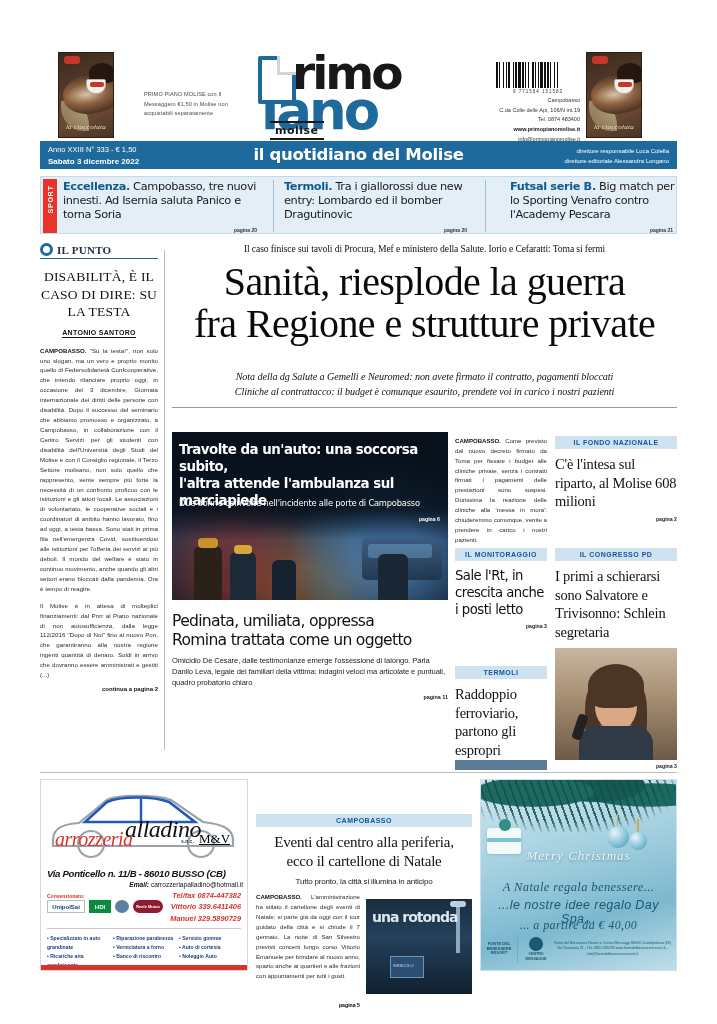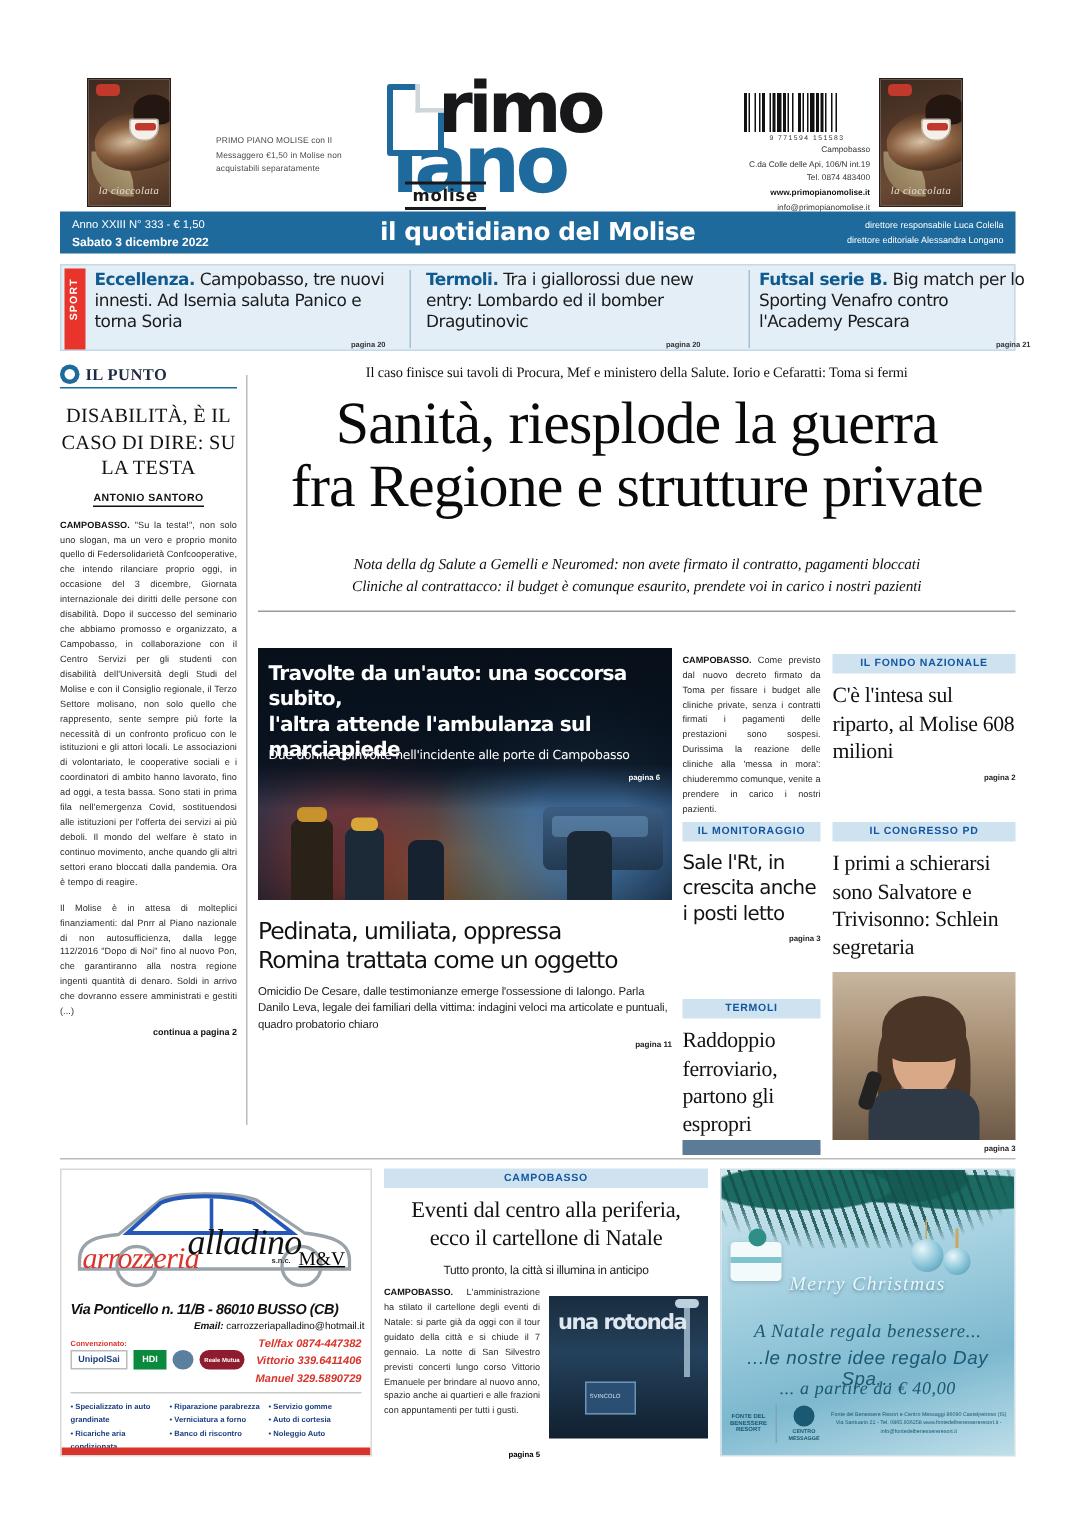--- a/index.html
+++ b/index.html
@@ -116,21 +116,21 @@
     position:absolute; left:2px; top:2px; width:14px; height:54px; background:#e8342a;
   }
   .sport-tag span {
     position:absolute; left:-17px; top:17px; width:48px;
     transform: rotate(-90deg); color:#fff; font-size:7px; font-weight:700; letter-spacing:.8px;
     text-align:center;
   }
   .sport-col { position:absolute; top:3px; width:196px; height:52px; }
   .sport-col.c1 { left:22px; }
   .sport-col.c2 { left:232px; border-left:1px solid #9fc2d8; padding-left:10px; }
-  .sport-col.c3 { left:458px; border-left:1px solid #9fc2d8; padding-left:6px; width:190px;}
+  .sport-col.c3 { left:444px; border-left:1px solid #9fc2d8; padding-left:24px; width:190px;}
   .sport-col .txt {
     font-family:"DejaVu Sans", sans-serif; font-size:11.3px; line-height:1.26;
     color:#1a1a1a; letter-spacing:-.35px;
   }
   .sport-col .txt b { color:#0f5b8f; }
   .sport-col .pg { position:absolute; right:2px; bottom:-1px; font-size:5px; font-weight:700; color:#333; }
 
   
   .leftcol { position:absolute; left:40px; top:243px; width:118px; height:520px; }
   .punto-head { display:flex; align-items:center; gap:4px; border-bottom:1.5px solid #1f6a9c; padding-bottom:2px;}
@@ -276,21 +276,21 @@
   .lg2 { width:22px; background:#0a8a3c; color:#fff;}
   .lg3 { width:14px; height:13px; border-radius:50%; background:#5b7f9e;}
   .lg4 { width:30px; background:#8e1b2e; color:#fff; border-radius:7px; font-size:4px;}
   .ad-phones { position:absolute; right:6px; top:110px; text-align:right; font-style:italic;
                font-weight:700; font-size:7.4px; color:#d9342b; line-height:1.55;}
   .ad-services { position:absolute; left:6px; top:148px; right:6px; display:flex; gap:4px;
                  border-top:1px solid #c9c9c9; padding-top:5px; }
   .svc { flex:1; font-size:5.1px; line-height:1.75; color:#1a3e7e; font-weight:700;}
   .ad-left-footer { position:absolute; left:0; bottom:0; width:100%; height:5px; background:#d9342b;}
 
-  .mid-bottom { position:absolute; left:256px; top:779px; width:216px; }
+  .mid-bottom { position:absolute; left:256px; top:814px; width:216px; }
   .mb-body { margin-top:6px; font-size:6.1px; line-height:1.62; color:#2b2b2b; text-align:justify; width:104px;}
   .mb-body b{color:#111;}
   .mb-photo { position:absolute; left:110px; top:85px; width:106px; height:95px; overflow:hidden;
               background:linear-gradient(180deg,#1a2d3f 0%,#24415c 40%,#10202f 100%); }
   .mb-rot { position:absolute; left:6px; top:10px; color:#dfe8ef; font-family:"DejaVu Sans",sans-serif;
             font-weight:700; font-size:14px; letter-spacing:-1px; }
   .mb-lamp { position:absolute; right:12px; top:6px; width:4px; height:48px; background:#8fa8bc; }
   .mb-lamp:after{content:"";position:absolute;left:-6px;top:-4px;width:16px;height:6px;background:#bcd0de;border-radius:3px;}
   .mb-sign { position:absolute; left:24px; bottom:16px; width:34px; height:22px; background:#2b4e73; border:1px solid #6f93b5;}
   .mb-sign:after{content:"SVINCOLO";position:absolute;left:2px;top:6px;font-size:4px;color:#cfe0ee;}

